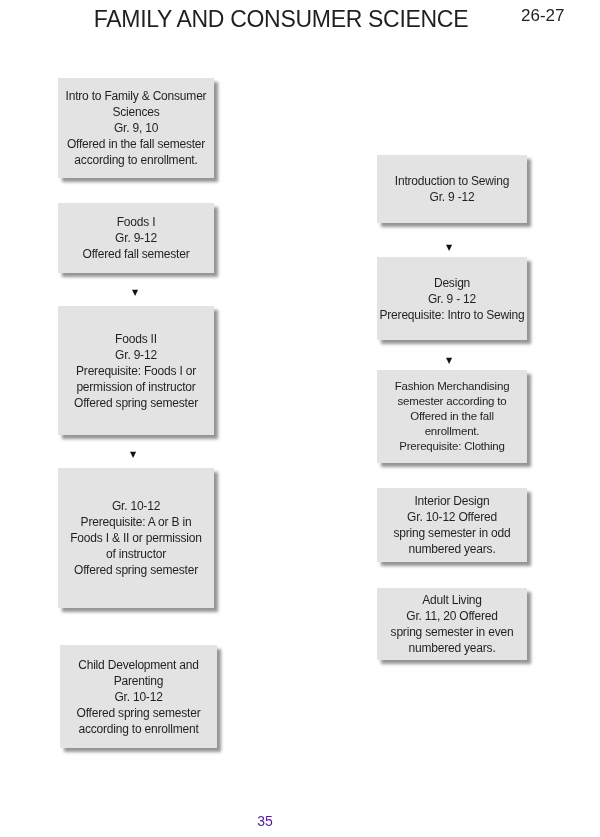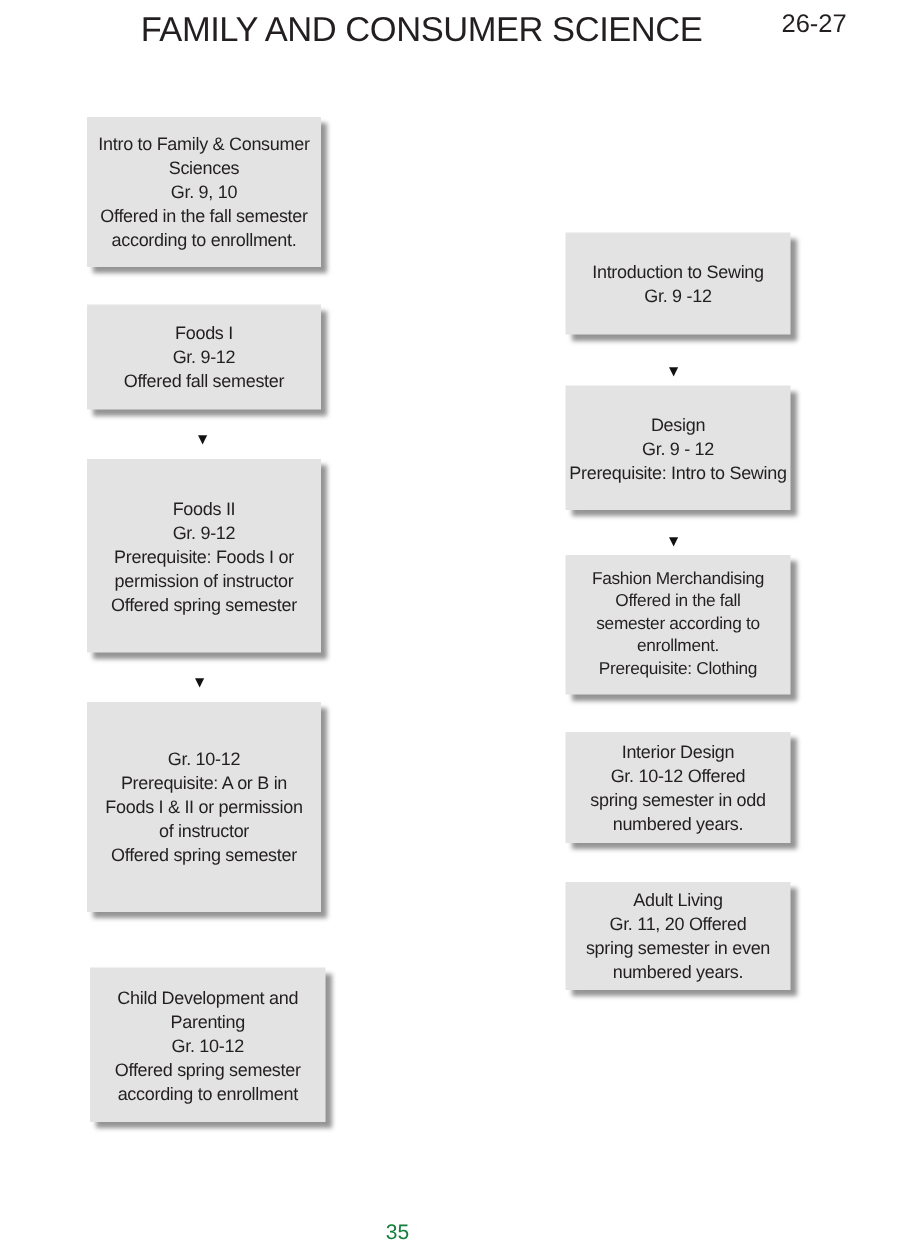--- a/index.html
+++ b/index.html
@@ -34,21 +34,21 @@
     font-size: 17px;
     color: #231f20;
   }
   .footer {
     position: absolute;
     top: 813px;
     left: 0;
     width: 530px;
     text-align: center;
     font-size: 14px;
-    color: #15803d;
+    color: #4c1d95;
   }
   .box {
     position: absolute;
     background: #e3e3e3;
     box-shadow: 4px 4px 3px rgba(0, 0, 0, 0.42);
     display: flex;
     flex-direction: column;
     justify-content: center;
     text-align: center;
     font-size: 12px;
@@ -149,22 +149,22 @@
   <div class="box b-r2">
     <div class="line">Design</div>
     <div class="line">Gr. 9 - 12</div>
     <div class="line">Prerequisite: Intro to Sewing</div>
   </div>
 
   <div class="arrow a-r2">▼</div>
 
   <div class="box b-r3 small">
     <div class="line">Fashion Merchandising</div>
+    <div class="line">semester according to</div>
     <div class="line">Offered in the fall</div>
-    <div class="line">semester according to</div>
     <div class="line">enrollment.</div>
     <div class="line">Prerequisite: Clothing</div>
   </div>
 
   <div class="box b-r4">
     <div class="line">Interior Design</div>
     <div class="line">Gr. 10-12 Offered</div>
     <div class="line">spring semester in odd</div>
     <div class="line">numbered years.</div>
   </div>

